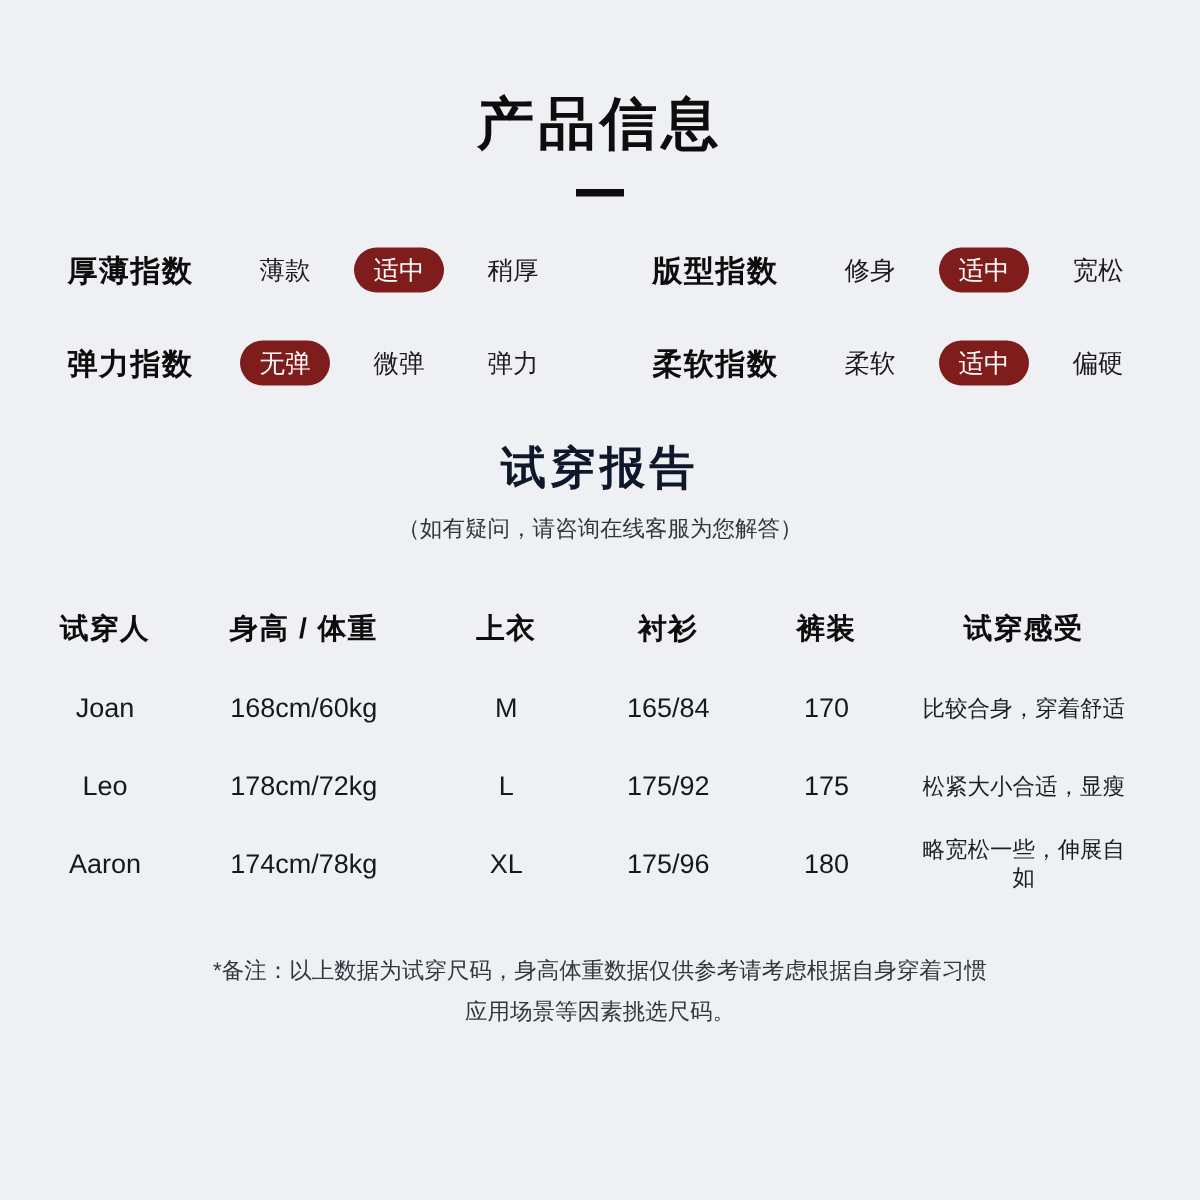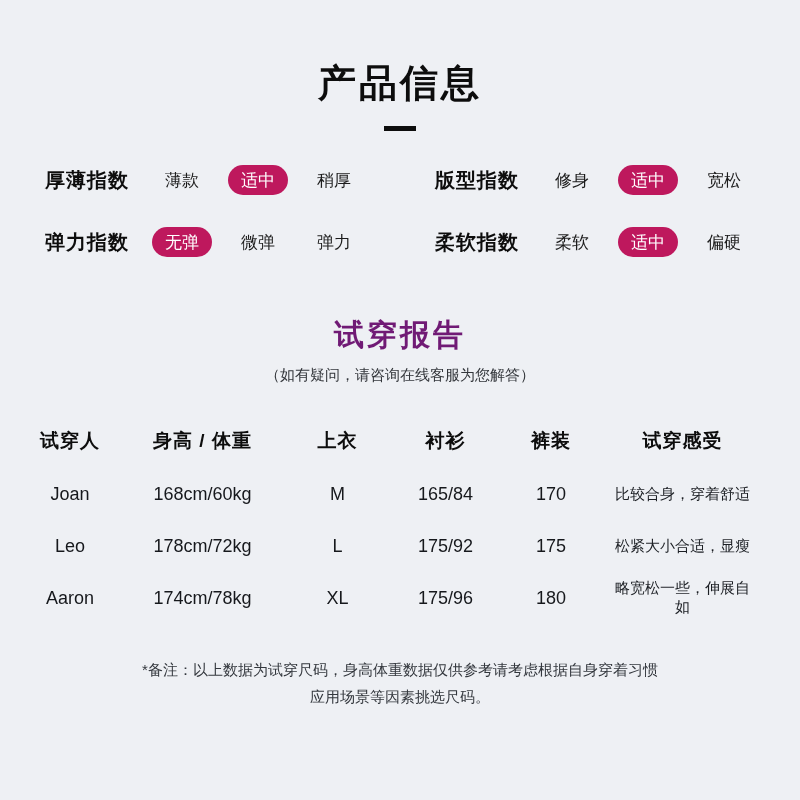--- a/index.html
+++ b/index.html
@@ -41,44 +41,45 @@
     font-size:20px;
     font-weight:bold;
     letter-spacing:1px;
     color:#0d0d0d;
     flex:none;
   }
   .opts{ display:flex; }
   .opt{
     width:76px;
     display:flex;
+    justify-content:center;
   }
   .opt-text{
     display:inline-flex;
     align-items:center;
     justify-content:center;
     height:30px;
     min-width:60px;
     padding:0 10px;
     border-radius:16px;
     font-size:17px;
     color:#1c1c1c;
   }
   .opt-text.pill{
-    background:#be185d;
+    background:#7f1d1d;
     color:#ffffff;
   }
   .report-title{
-    margin-top:60px;
+    margin-top:38px;
     text-align:center;
     font-size:30px;
     font-weight:bold;
     letter-spacing:3px;
     line-height:36px;
-    color:#701a75;
+    color:#0f172a;
   }
   .report-subtitle{
     margin-top:13px;
     text-align:center;
     font-size:15px;
     line-height:18px;
     color:#33363b;
   }
   table.fit-table{
     width:800px;

